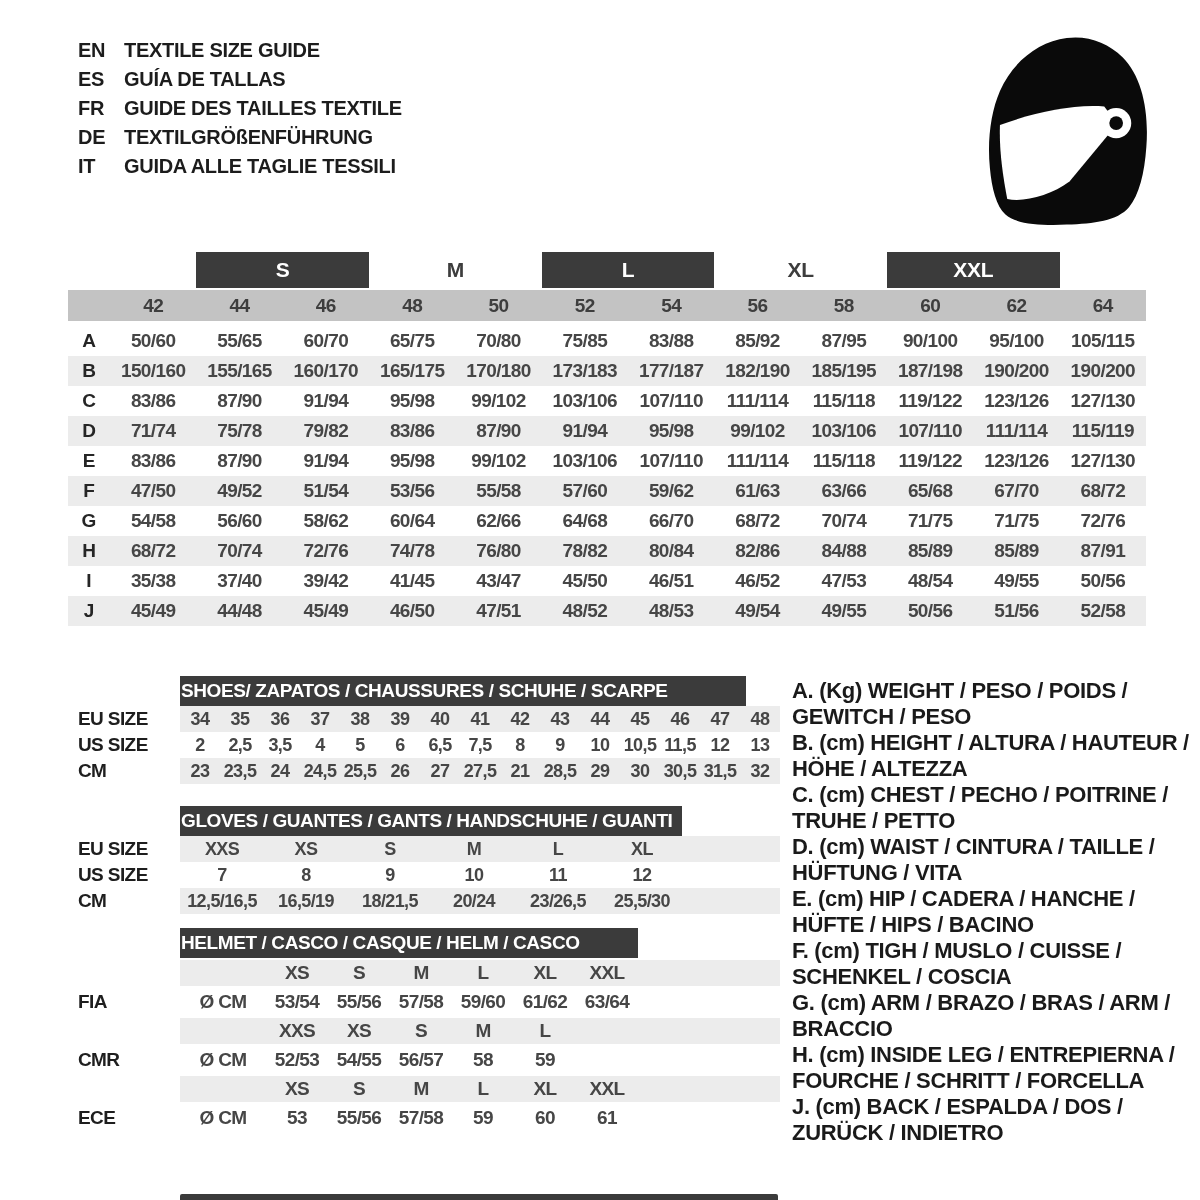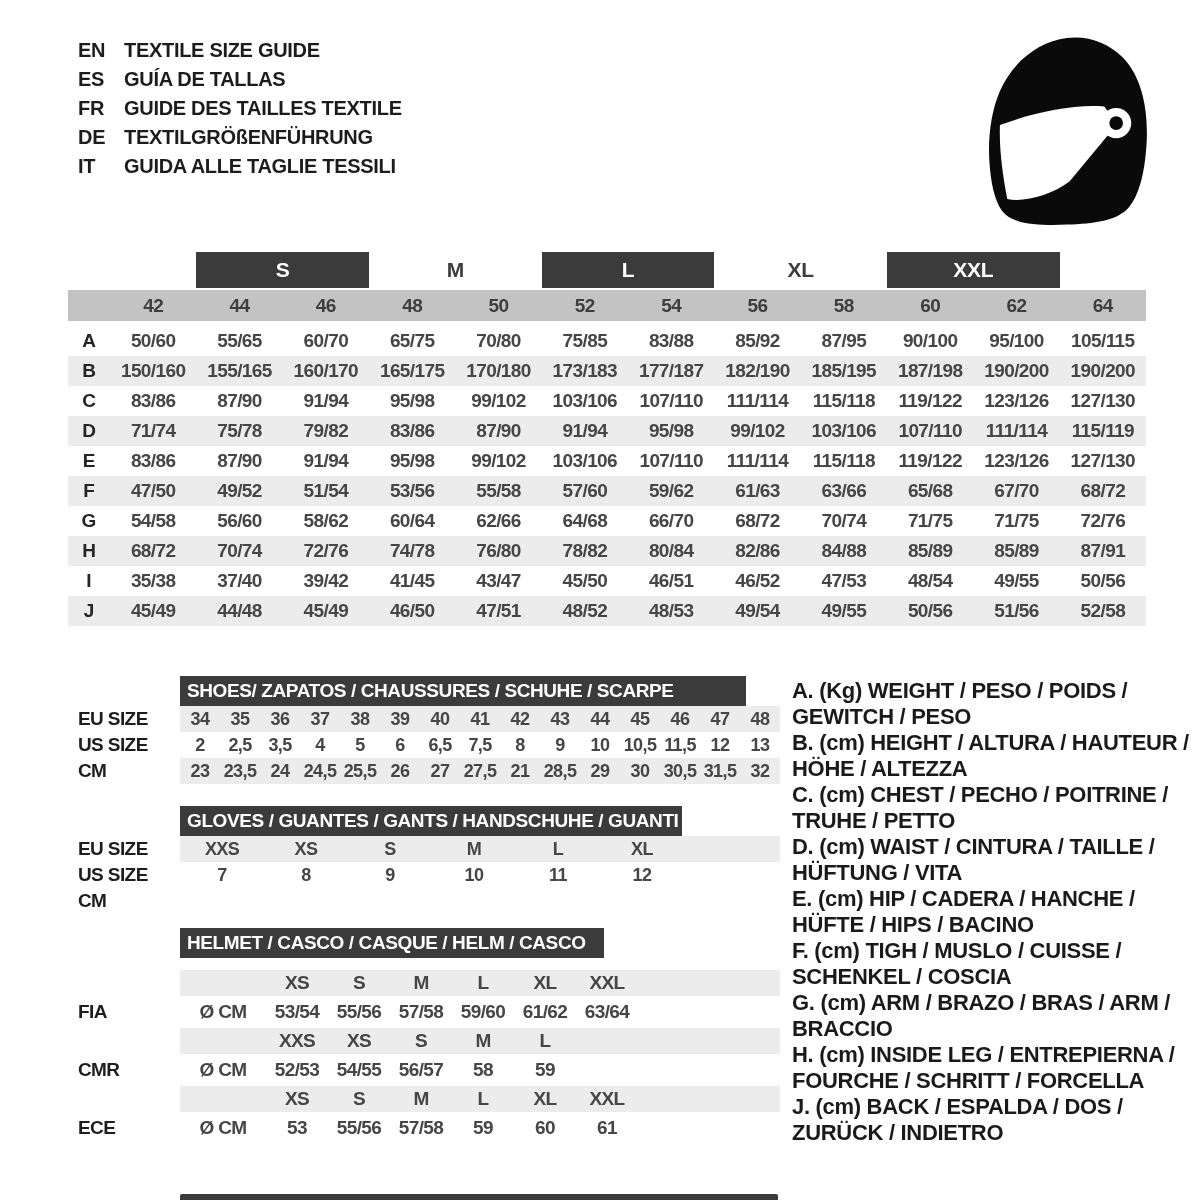--- a/index.html
+++ b/index.html
@@ -22,34 +22,34 @@
   .size-group.boxed{background:#3b3b3b;color:#fff}
   .mt-numbers{height:31px;background:#c3c3c3;margin-bottom:5px}
   .mt-numbers .num,.mt-row .val{display:flex;align-items:center;justify-content:center;font-weight:700;font-size:19px;color:#464646;letter-spacing:-0.6px}
   .mt-numbers .num{color:#3e3e3e}
   .mt-row{height:30px}
   .mt-row.stripe{background:#ececec}
   .row-label{display:flex;align-items:center;justify-content:center;font-weight:700;font-size:19px;color:#252525}
 
   
   .sub{position:absolute;left:68px;width:712px}
-  .bar{background:#3b3b3b;color:#fff;font-weight:700;height:30px;display:flex;align-items:center;padding-left:7px;letter-spacing:-0.4px;font-size:19px;margin-left:112px}
+  .bar{background:#3b3b3b;color:#fff;font-weight:700;height:30px;display:flex;align-items:center;padding-left:1px;letter-spacing:-0.4px;font-size:19px;margin-left:112px}
   .sub-row{display:grid;grid-template-columns:112px 600px;height:26px}
   .sub-label{display:flex;align-items:center;padding-left:10px;font-weight:700;font-size:19px;color:#1e1e1e;letter-spacing:-0.6px}
   .vals{display:grid;height:100%}
   .sub-row.stripe .vals{background:#ececec}
   .vals div{display:flex;align-items:center;justify-content:center;font-weight:700;font-size:18px;color:#464646;letter-spacing:-0.6px}
   .shoes{top:676px}
   .shoes .bar{width:566px}
   .shoes .vals{grid-template-columns:repeat(15,1fr)}
   .gloves{top:806px}
   .gloves .bar{width:502px}
   .gloves .vals{grid-template-columns:repeat(6,84px) 1fr}
   .helmet-sec{top:928px}
-  .helmet-sec .bar{width:424px;margin-bottom:12px}
+  .helmet-sec .bar{width:458px;margin-bottom:2px}
   .helmet-sec .sub-row{margin-bottom:3px}
   .helmet-sec .vals{grid-template-columns:86px repeat(6,62px) 1fr}
   .helmet-sec .vals div{font-size:19px}
 
   
   .legend{position:absolute;left:792px;top:678px;width:398px;font-weight:700;font-size:22px;line-height:26px;letter-spacing:-0.3px;color:#1a1a1a}
 
   
   .bottom-bar{position:absolute;left:180px;top:1194px;width:598px;height:6px;background:#3b3b3b;border-radius:2px 2px 0 0}
 </style>
@@ -354,20 +354,28 @@
             <div>7</div>
             <div>8</div>
             <div>9</div>
             <div>10</div>
             <div>11</div>
             <div>12</div>
           </div>
         </div>
         <div class="sub-row stripe">
           <div class="sub-label">CM</div>
+          <div class="vals">
+            <div>12,5/16,5</div>
+            <div>16,5/19</div>
+            <div>18/21,5</div>
+            <div>20/24</div>
+            <div>23/26,5</div>
+            <div>25,5/30</div>
+          </div>
         </div>
       </div>
   </div>
 
   <div class="sub helmet-sec">
     <div class="bar">HELMET / CASCO / CASQUE / HELM / CASCO</div>
     <div id="helmet-rows">
         <div class="sub-row stripe">
           <div class="sub-label"></div>
           <div class="vals">

